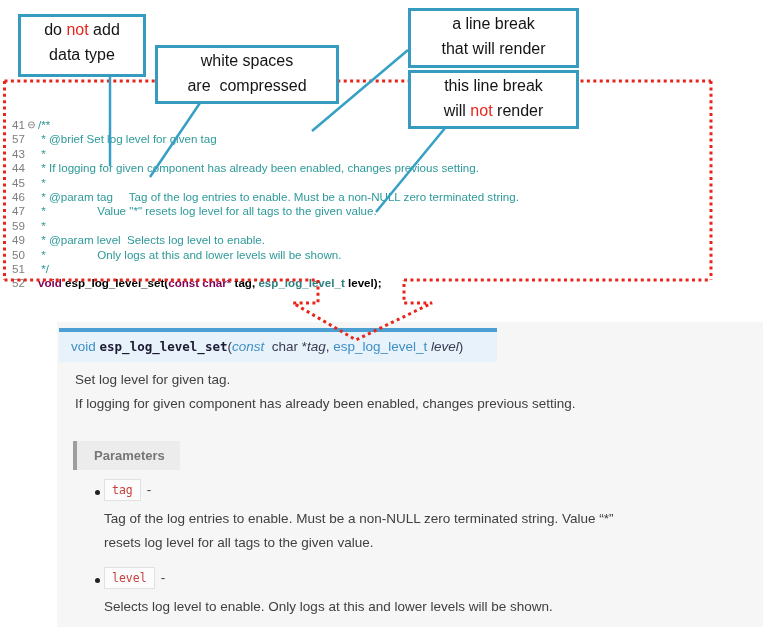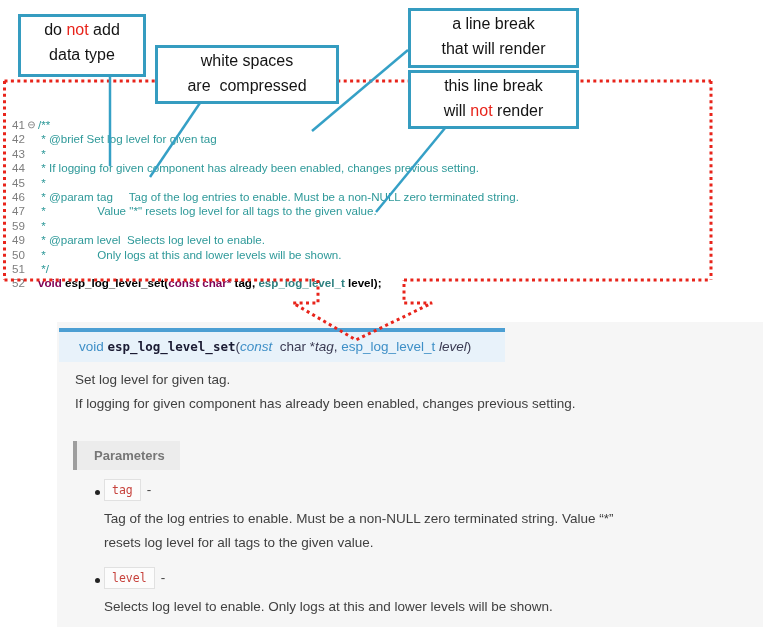--- a/index.html
+++ b/index.html
@@ -28,21 +28,21 @@
   .pl{color:#000;font-weight:bold;}
   .tdef{color:#2E8080;font-weight:bold;}
 
   
   .overlay{position:absolute;left:0;top:0;z-index:5;pointer-events:none;}
 
   
   .doc{position:absolute;left:57px;top:322px;width:706px;height:305px;background:#F6F6F6;
        color:#404040;z-index:1;}
   .sigbar{position:absolute;left:2px;top:6px;width:426px;height:30px;background:#E8F2FA;
-          border-top:4px solid #4C9FD3;line-height:30px;padding-left:20px;
+          border-top:4px solid #4C9FD3;line-height:30px;padding-left:12px;
           font-size:13.5px;white-space:pre;}
   .sig-kw{color:#3E8FC7;}
   .sig-it{font-style:italic;}
   .sig-name{font-family:"DejaVu Sans Mono",monospace;font-weight:bold;color:#1B1B33;font-size:12.5px;}
   .sig-pl{color:#3A3A52;}
   .brief{position:absolute;left:18px;top:50px;font-size:13.5px;}
   .details{position:absolute;left:18px;top:74px;font-size:13.5px;}
   .params-h{position:absolute;left:16px;top:119px;background:#ECECEC;
             border-left:4px solid #9E9E9E;padding:7px 15px 7px 17px;
             font-weight:bold;font-size:13px;color:#767676;}
@@ -87,21 +87,21 @@
     <div>a line break</div>
     <div>that will render</div>
   </div>
   <div class="callout" id="co4">
     <div>this line break</div>
     <div><span>will </span><span class="red">not</span><span> render</span></div>
   </div>
 
   <div class="editor">
     <div class="edl"><span class="ln">41</span><span class="fold">⊖</span><span class="cmt">/**</span></div>
-    <div class="edl"><span class="ln">42</span><span class="fold"></span><span class="cmt"> * @brief Set log level for given tag</span></div>
+    <div class="edl"><span class="ln">57</span><span class="fold"></span><span class="cmt"> * @brief Set log level for given tag</span></div>
     <div class="edl"><span class="ln">43</span><span class="fold"></span><span class="cmt"> *</span></div>
     <div class="edl"><span class="ln">44</span><span class="fold"></span><span class="cmt"> * If logging for given component has already been enabled, changes previous setting.</span></div>
     <div class="edl"><span class="ln">45</span><span class="fold"></span><span class="cmt"> *</span></div>
     <div class="edl"><span class="ln">46</span><span class="fold"></span><span class="cmt"> * @param tag     Tag of the log entries to enable. Must be a non-NULL zero terminated string.</span></div>
     <div class="edl"><span class="ln">47</span><span class="fold"></span><span class="cmt"> *                Value "*" resets log level for all tags to the given value.</span></div>
     <div class="edl"><span class="ln">59</span><span class="fold"></span><span class="cmt"> *</span></div>
     <div class="edl"><span class="ln">49</span><span class="fold"></span><span class="cmt"> * @param level  Selects log level to enable.</span></div>
     <div class="edl"><span class="ln">50</span><span class="fold"></span><span class="cmt"> *                Only logs at this and lower levels will be shown.</span></div>
     <div class="edl"><span class="ln">51</span><span class="fold"></span><span class="cmt"> */</span></div>
     <div class="edl"><span class="ln">52</span><span class="fold"></span><span><span class="kw">void </span><span class="pl">esp_log_level_set(</span><span class="kw">const char*</span><span class="pl"> tag, </span><span class="tdef">esp_log_level_t</span><span class="pl"> level);</span></span></div>

